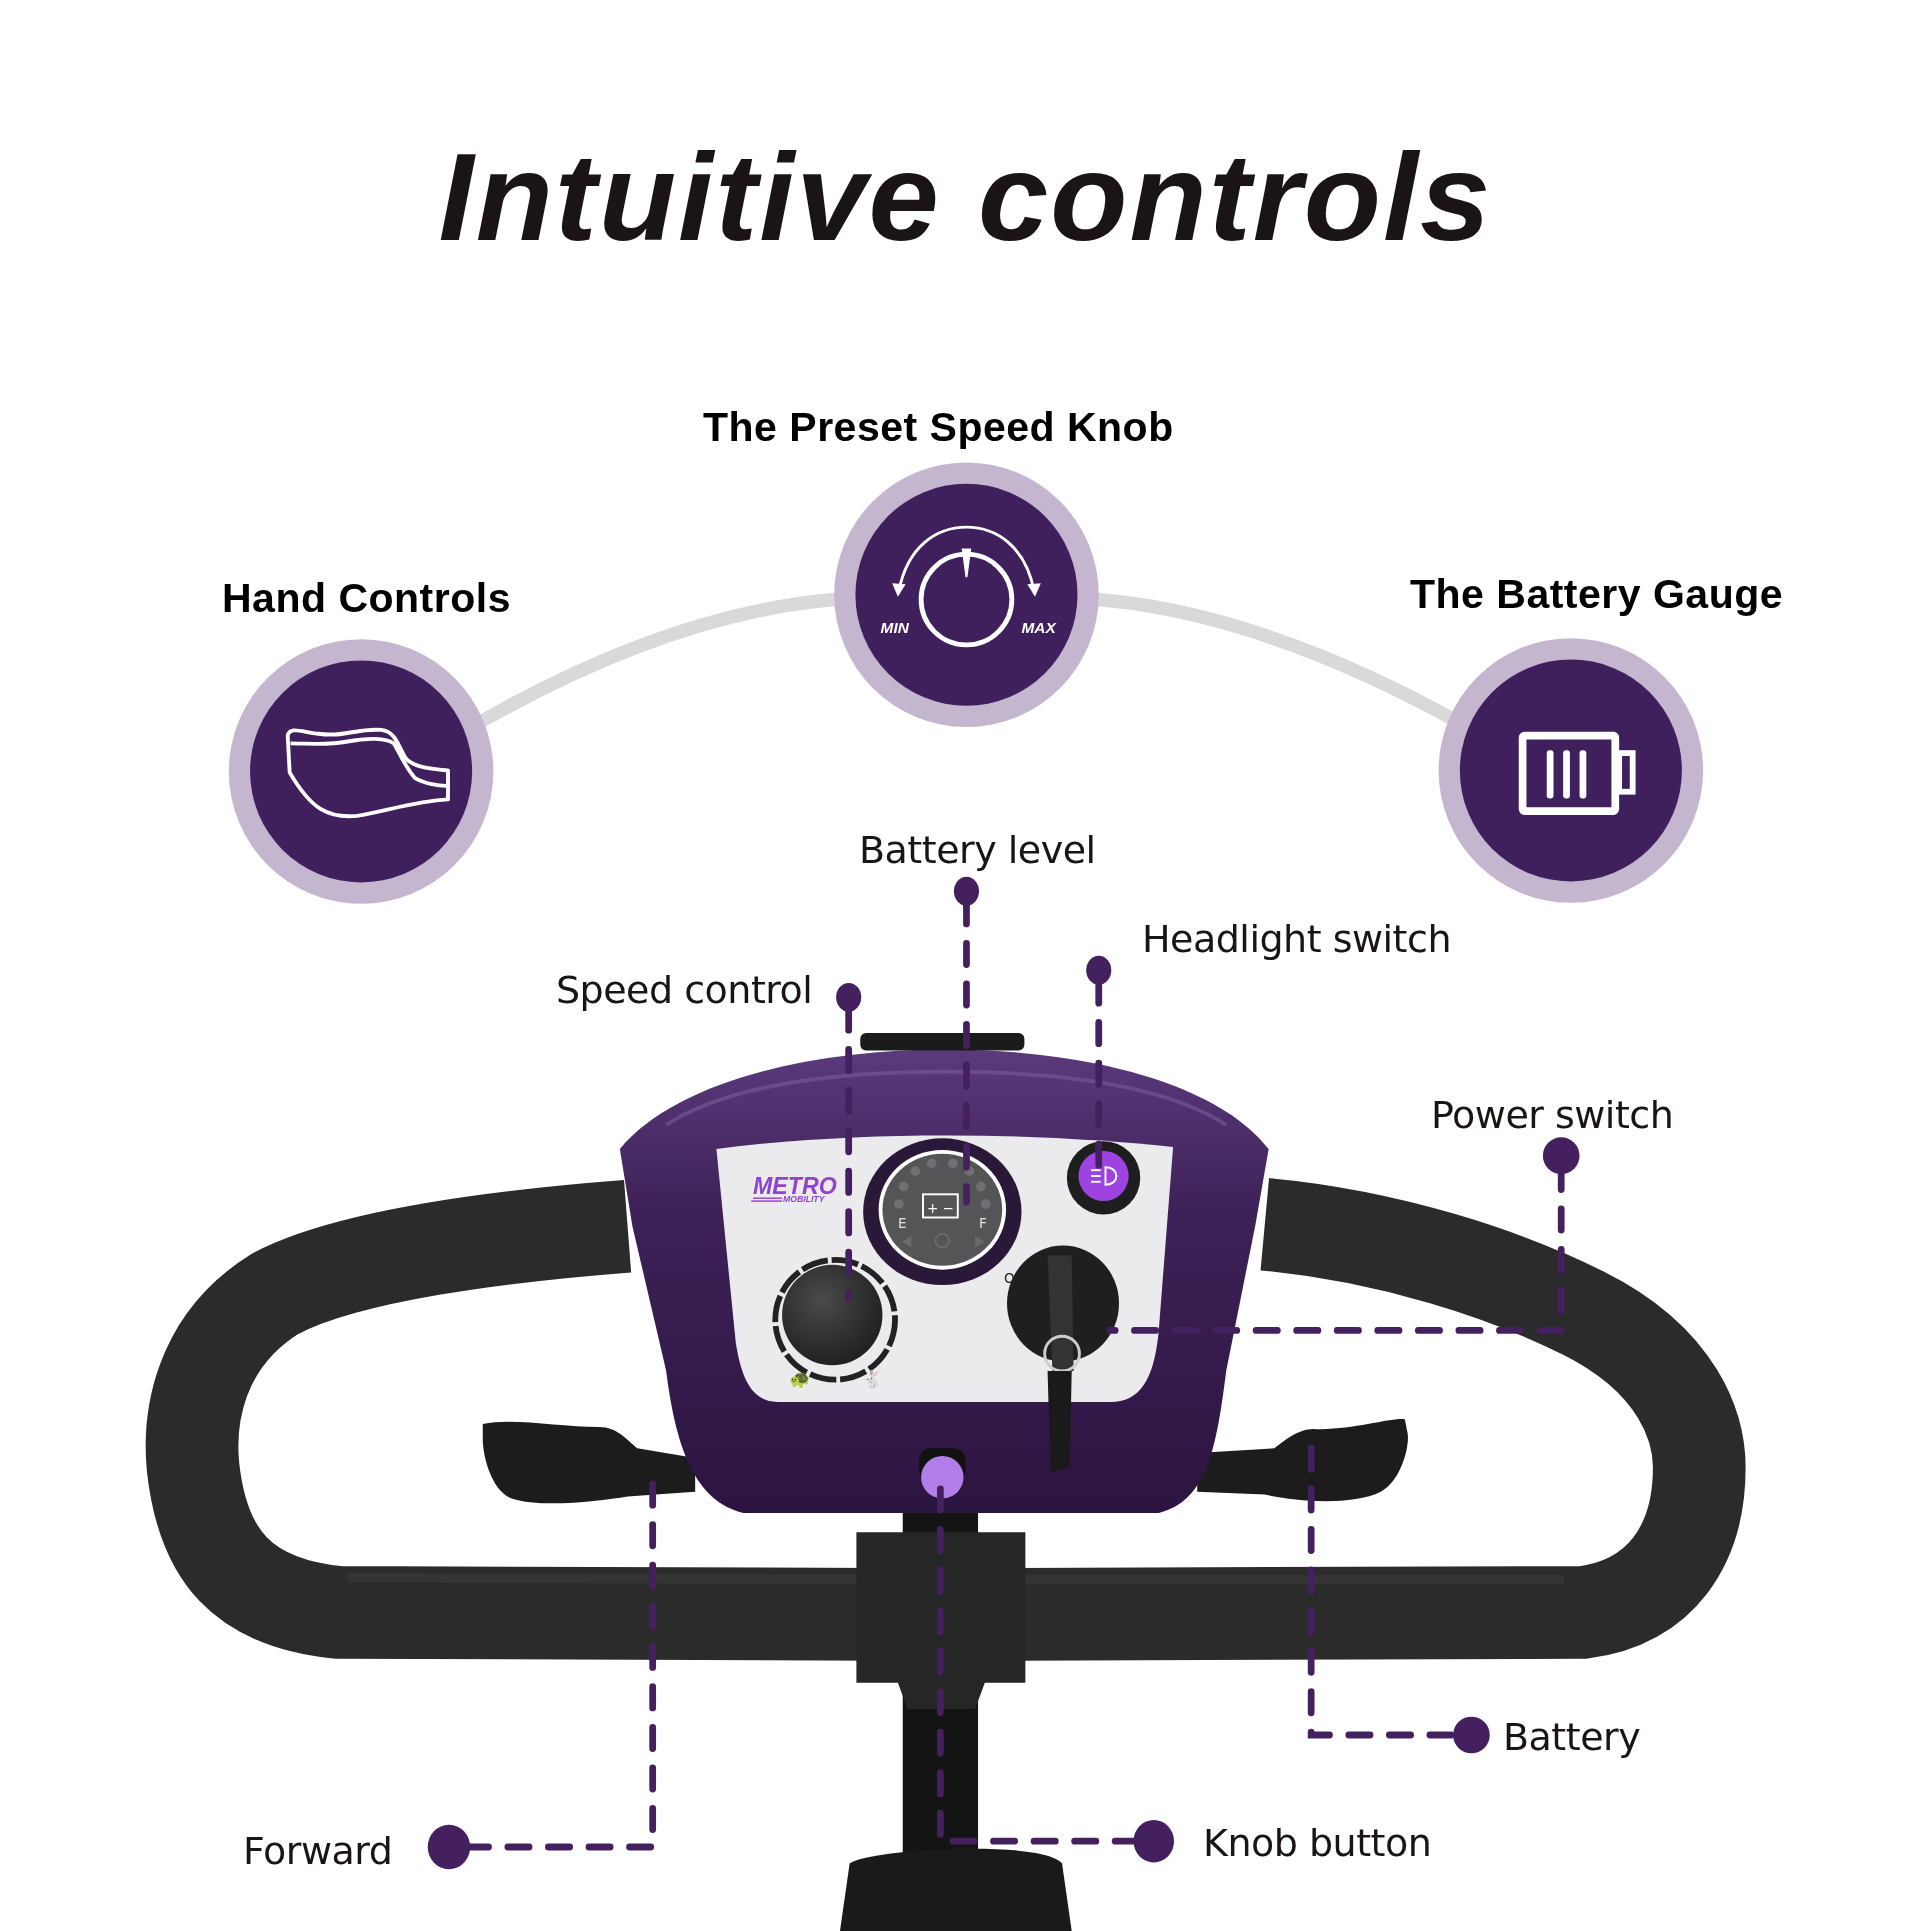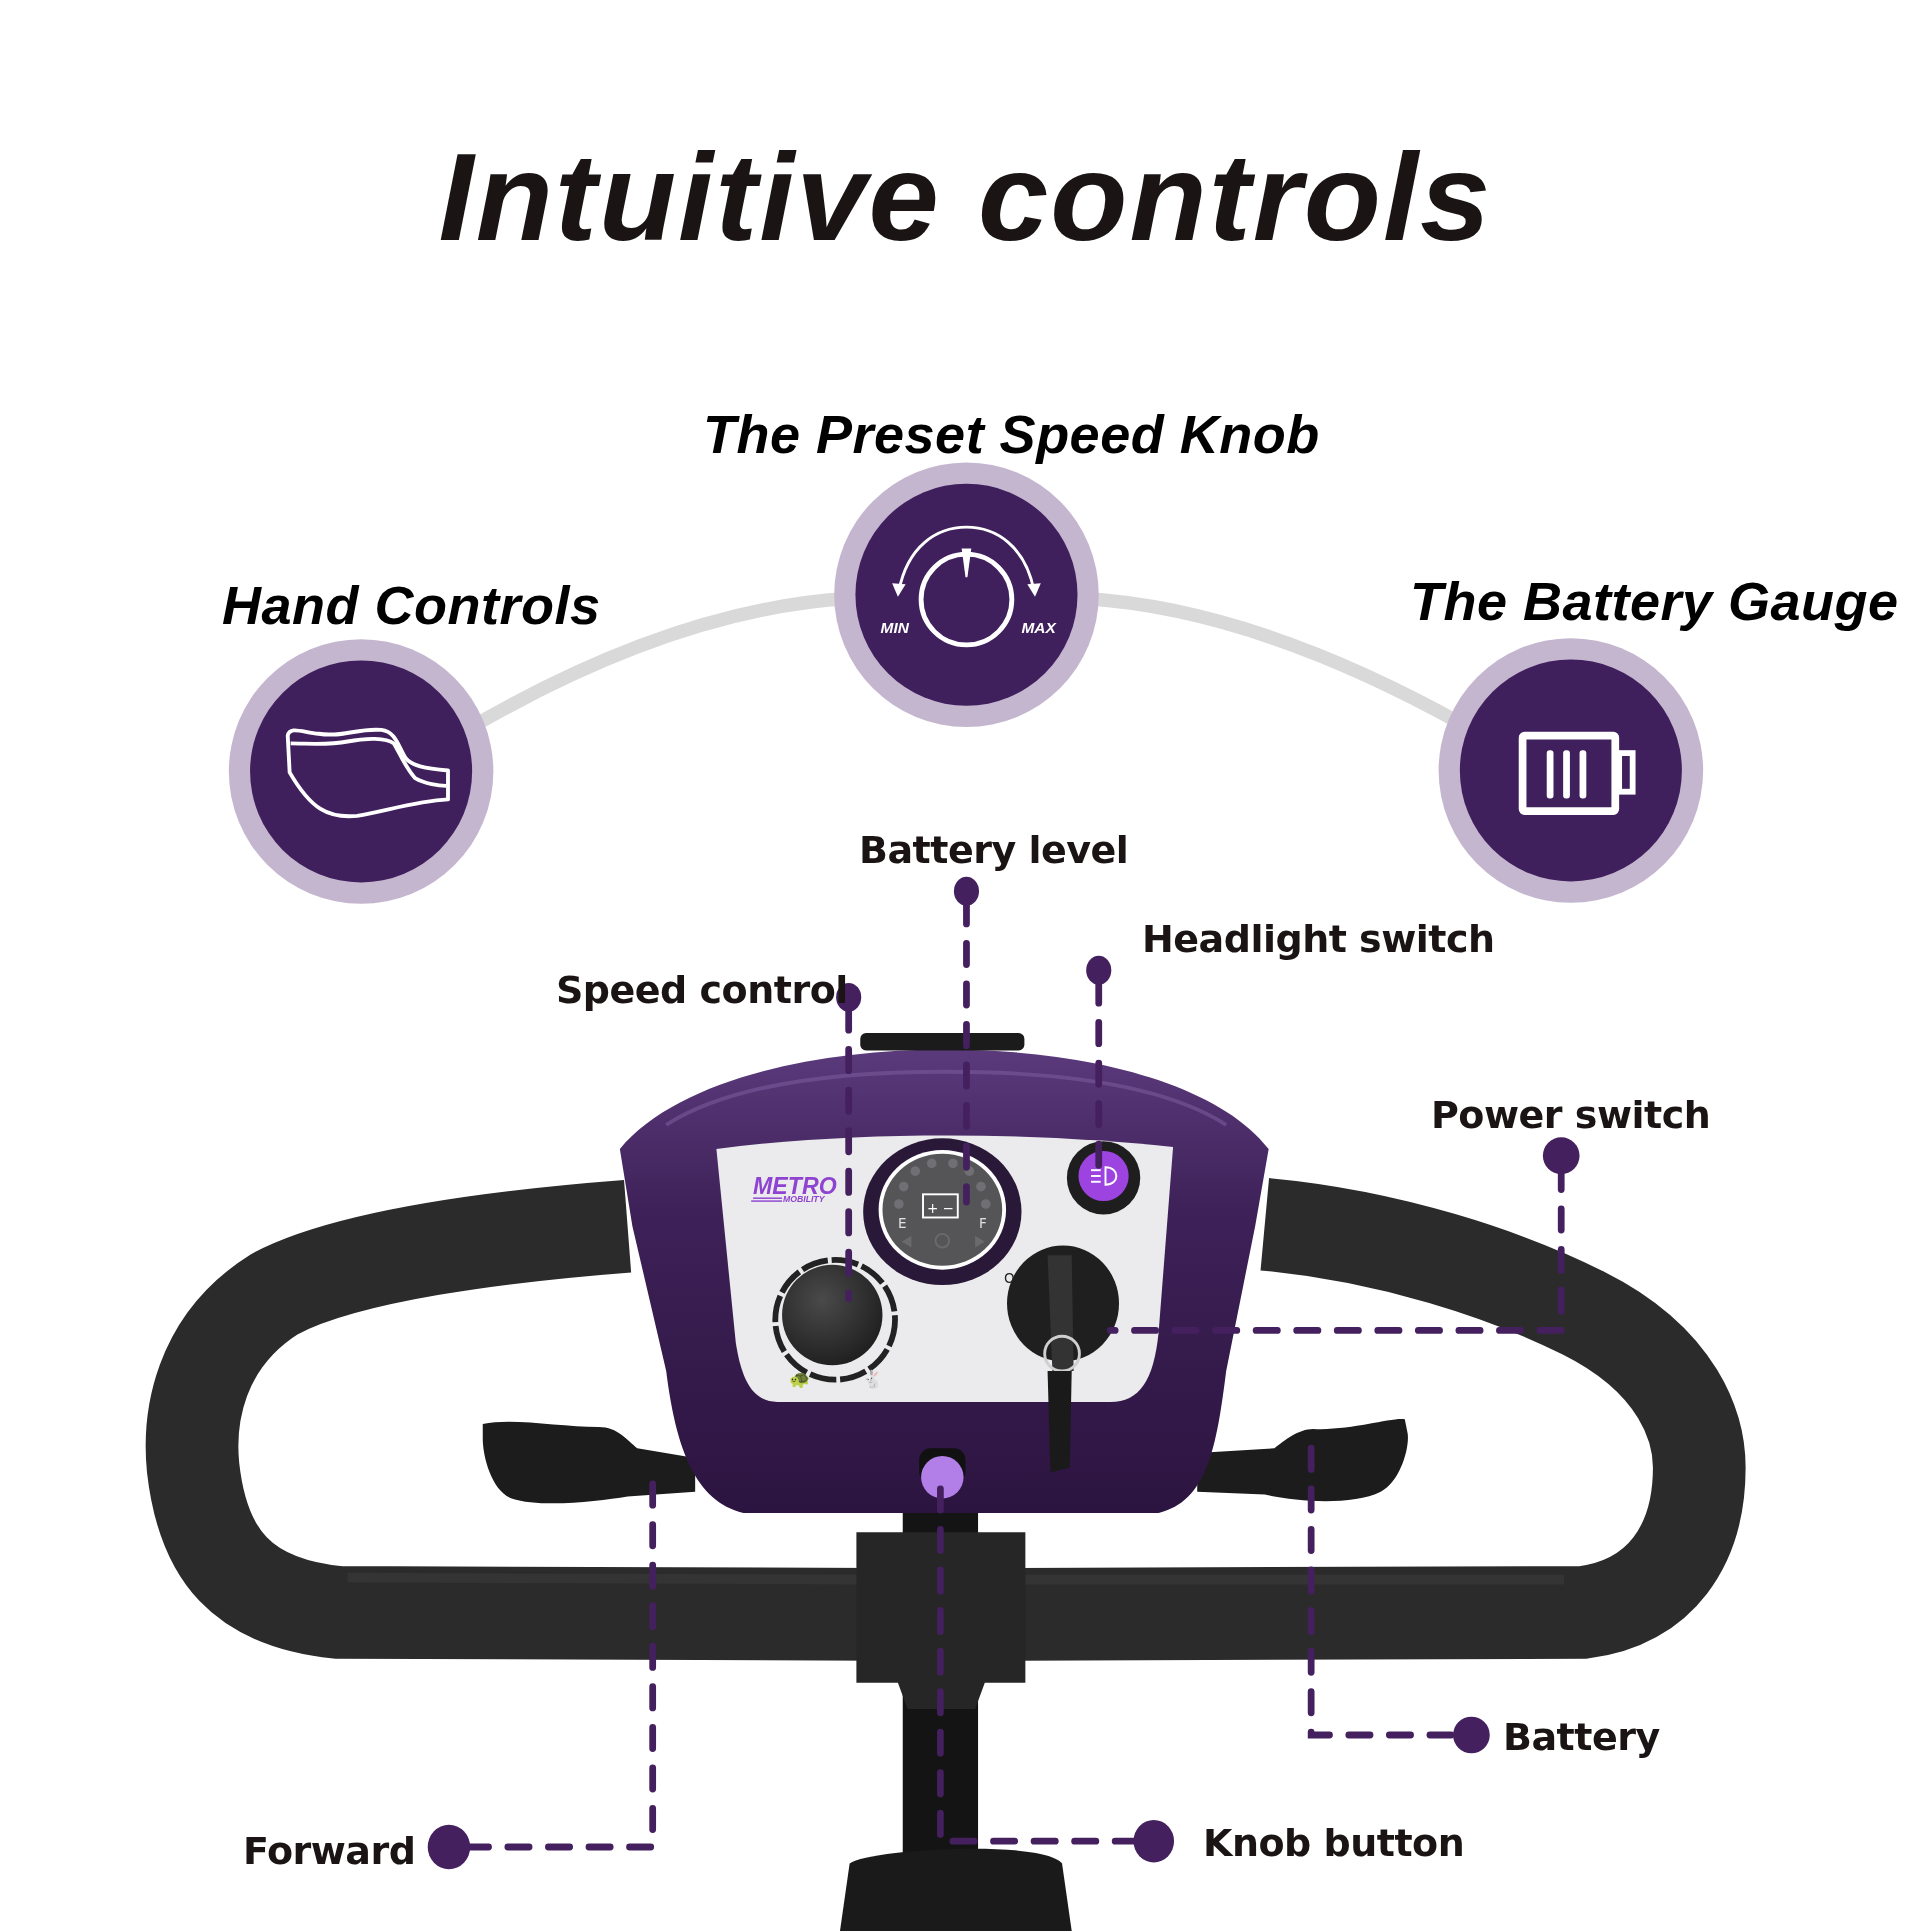--- a/index.html
+++ b/index.html
@@ -6,25 +6,25 @@
   body { width: 1931px; height: 1931px; position: relative; overflow: hidden; font-family: "Liberation Sans", sans-serif; }
   .stage { position: absolute; left: 0; top: 0; width: 1931px; height: 1931px; }
   .title {
     position: absolute; left: 0; width: 1931px; top: 135px; text-align: center;
     font-family: "Liberation Sans", sans-serif; font-weight: 700; font-style: italic;
     font-size: 124px; letter-spacing: 1.9px; color: #1a1414; line-height: 1;
     transform: scaleX(1.02);
   }
   .feature-label {
     position: absolute; font-family: "Liberation Sans", sans-serif; font-weight: 700;
-    font-style: italic; font-size: 54px; color: #000; white-space: nowrap; line-height: 1;
+    font-size: 41px; color: #000; white-space: nowrap; line-height: 1;
     letter-spacing: 0.5px;
   }
   .callout-label {
-    position: absolute; font-family: "DejaVu Sans", sans-serif; font-weight: 700;
+    position: absolute; font-family: "DejaVu Sans", sans-serif; font-weight: 400;
     font-size: 38px; color: #1a1414; white-space: nowrap; line-height: 1;
     letter-spacing: -0.5px;
   }
   svg { position: absolute; left: 0; top: 0; }
 </style>
 </head>
 <body>
 
 <div class="stage">
 

